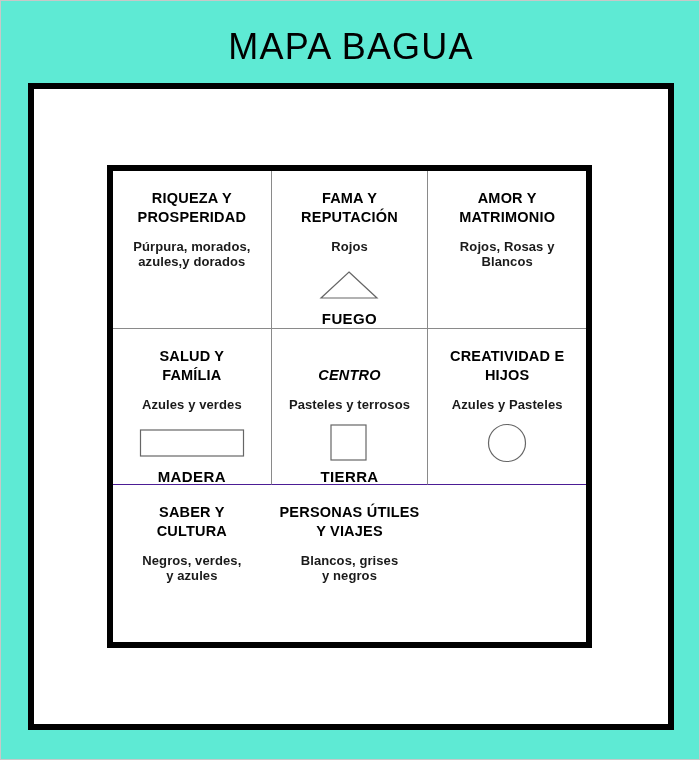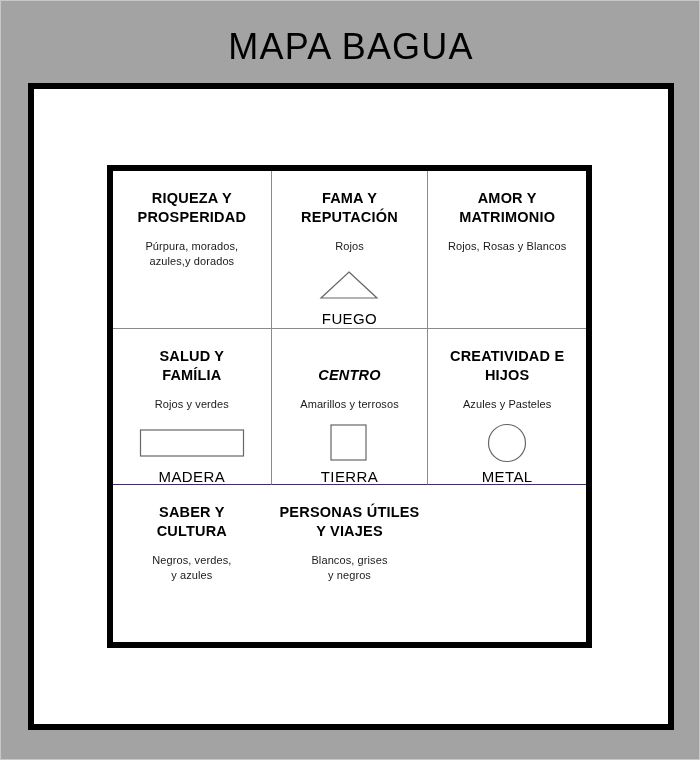--- a/index.html
+++ b/index.html
@@ -9,21 +9,21 @@
   }
   body {
     font-family: "Liberation Sans", sans-serif;
     -webkit-font-smoothing: antialiased;
   }
 
   #page {
     position: relative;
     width: 700px;
     height: 760px;
-    background: #a3a3a3;
+    background: #5eead4;
     border: 1px solid #c8c8c8;
     box-sizing: border-box;
     overflow: hidden;
   }
 
   
   #title {
     position: absolute;
     top: 24px;
     left: 0;
@@ -79,40 +79,40 @@
     font-weight: bold;
     color: #000000;
     line-height: 19px;
     letter-spacing: 0.2px;
     margin-top: 6px;
     white-space: pre-line;
   }
   .cell-title.single { margin-top: 25px; font-style: italic; }
 
   .cell-colors {
-    font-size: 11px;
-    font-weight: 400;
+    font-size: 13px;
+    font-weight: 700;
     color: #1a1a1a;
     line-height: 15px;
     margin-top: 12px;
     white-space: pre-line;
     letter-spacing: 0.1px;
   }
 
   .symbol-wrap {
     height: 46px;
     margin-top: 8px;
     display: flex;
     align-items: center;
     justify-content: center;
   }
 
   .element-label {
     font-size: 15px;
-    font-weight: 400;
+    font-weight: 700;
     color: #000000;
     letter-spacing: 0.4px;
     margin-top: 2px;
   }
 
   .sym-svg { display: block; }
 </style>
 </head>
 <body>
 
@@ -141,48 +141,47 @@
         <div class="element-label">FUEGO</div>
       </div>
       <div class="cell">
         <div class="cell-title">AMOR Y
 MATRIMONIO</div>
         <div class="cell-colors">Rojos, Rosas y Blancos</div>
       </div>
       <div class="cell row-mid">
         <div class="cell-title">SALUD Y
 FAMÍLIA</div>
-        <div class="cell-colors">Rojos y verdes</div>
+        <div class="cell-colors">Azules y verdes</div>
         <div class="symbol-wrap">
           <svg class="sym-svg" width="106" height="30" viewBox="0 0 106 30">
             <rect x="1.5" y="2" width="103" height="26" fill="none" stroke="#666666" stroke-width="1.2"></rect>
           </svg>
         </div>
         <div class="element-label">MADERA</div>
       </div>
       <div class="cell col-mid row-mid">
         <div class="cell-title single">CENTRO</div>
-        <div class="cell-colors">Amarillos y terrosos</div>
+        <div class="cell-colors">Pasteles y terrosos</div>
         <div class="symbol-wrap">
           <svg class="sym-svg" width="40" height="40" viewBox="0 0 40 40">
             <rect x="2" y="2" width="35" height="35" fill="none" stroke="#666666" stroke-width="1.2"></rect>
           </svg>
         </div>
         <div class="element-label">TIERRA</div>
       </div>
       <div class="cell row-mid">
         <div class="cell-title">CREATIVIDAD E
 HIJOS</div>
         <div class="cell-colors">Azules y Pasteles</div>
         <div class="symbol-wrap">
           <svg class="sym-svg" width="42" height="42" viewBox="0 0 42 42">
             <circle cx="21" cy="21" r="18.5" fill="none" stroke="#666666" stroke-width="1.2"></circle>
           </svg>
         </div>
-        <div class="element-label">METAL</div>
       </div>
       <div class="cell">
         <div class="cell-title">SABER Y
 CULTURA</div>
         <div class="cell-colors">Negros, verdes,
 y azules</div>
       </div>
       <div class="cell">
         <div class="cell-title">PERSONAS ÚTILES
 Y VIAJES</div>

